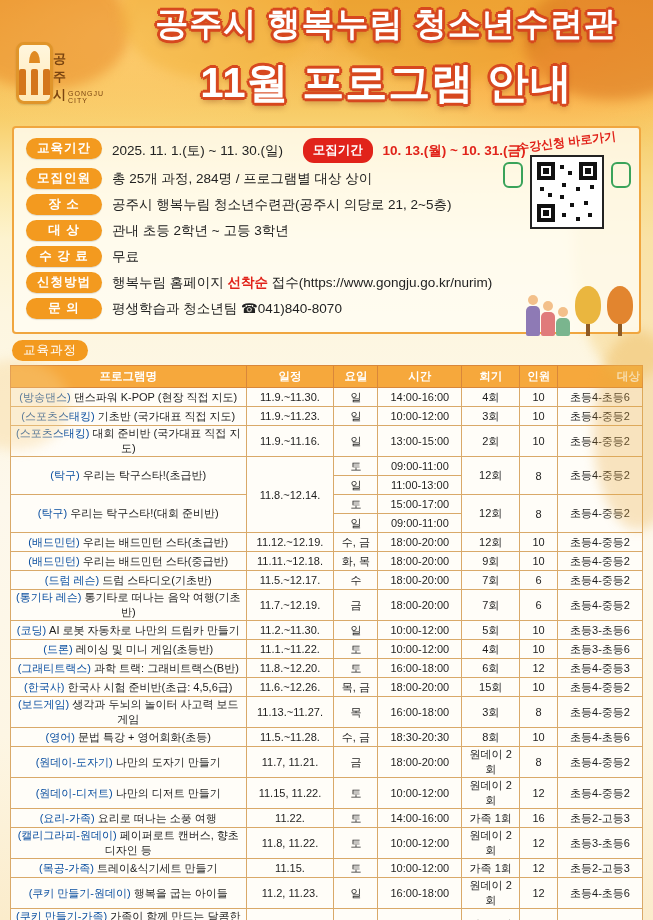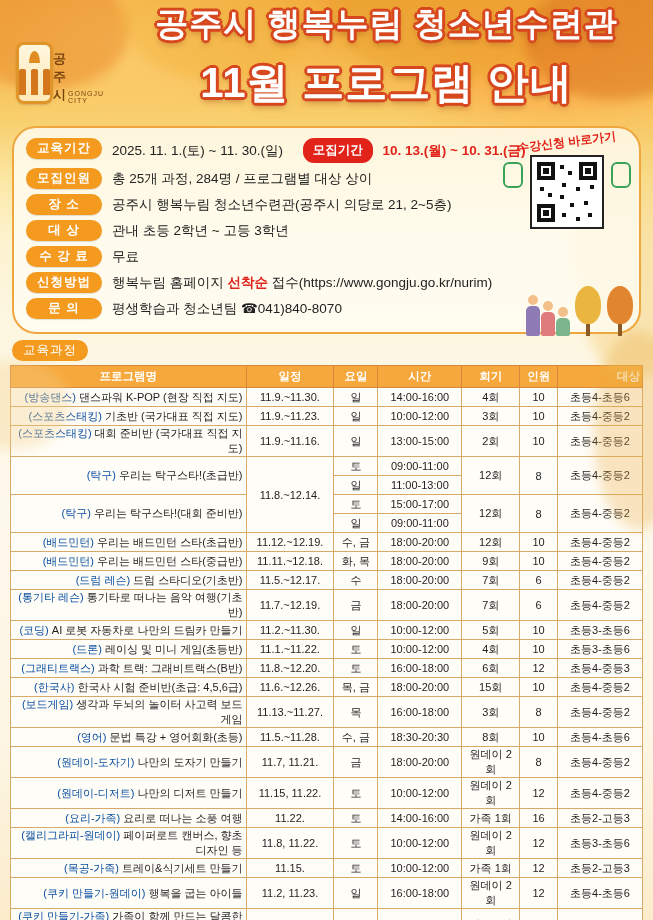--- a/index.html
+++ b/index.html
@@ -57,21 +57,21 @@
       -3px 0 0 #d7481f, 3px 0 0 #d7481f, 0 -3px 0 #d7481f, 0 3px 0 #d7481f,
       0 4px 6px rgba(120,40,10,.45);
     letter-spacing:1px;
   }
   .title1 { font-size:33px; }
   .title2 { font-size:42px; margin-top:16px; }
 
   
   .infobox {
     position:relative; margin:6px 12px 0 12px; padding:10px 12px 8px 12px;
-    border:2px solid #f0a63f; border-radius:24px;
+    border:2px solid #f0a63f; border-radius:4px;
     background: rgba(255,252,243,.82);
     min-height:168px;
   }
   .irow { display:flex; align-items:flex-start; margin-bottom:5px; position:relative; }
   .tag {
     flex:0 0 76px; height:21px; border-radius:11px; background:#f39a1f;
     color:#fff; font-size:12.5px; font-weight:bold; line-height:21px; text-align:center;
     letter-spacing:1px; box-shadow:0 1px 1px rgba(0,0,0,.12);
   }
   .ival { margin-left:10px; font-size:13.5px; color:#222; line-height:21px; }
@@ -108,21 +108,21 @@
   }
   table.programs th {
     background:#f6a83c; color:#fff; font-weight:bold; font-size:11.5px;
     border:1px solid #d9873a; height:22px; padding:0 2px;
   }
   table.programs td {
     border:1px solid #d9a969; height:19px; padding:0 3px; color:#1d1d1d;
     background:#fffdf8;
   }
   td.c { text-align:center; }
-  td.name { text-align:right; padding-left:5px;margin-left:40px; }
+  td.name { text-align:center; padding-left:5px;margin-left:40px; }
   td.name .cat { color:#0b4fa0; }
 </style>
 </head>
 <body>
 
 <div class="poster">
   <div class="blob b1"></div>
   <div class="blob b2"></div>
   <div class="blob b3"></div>
   <div class="blob b4"></div>

